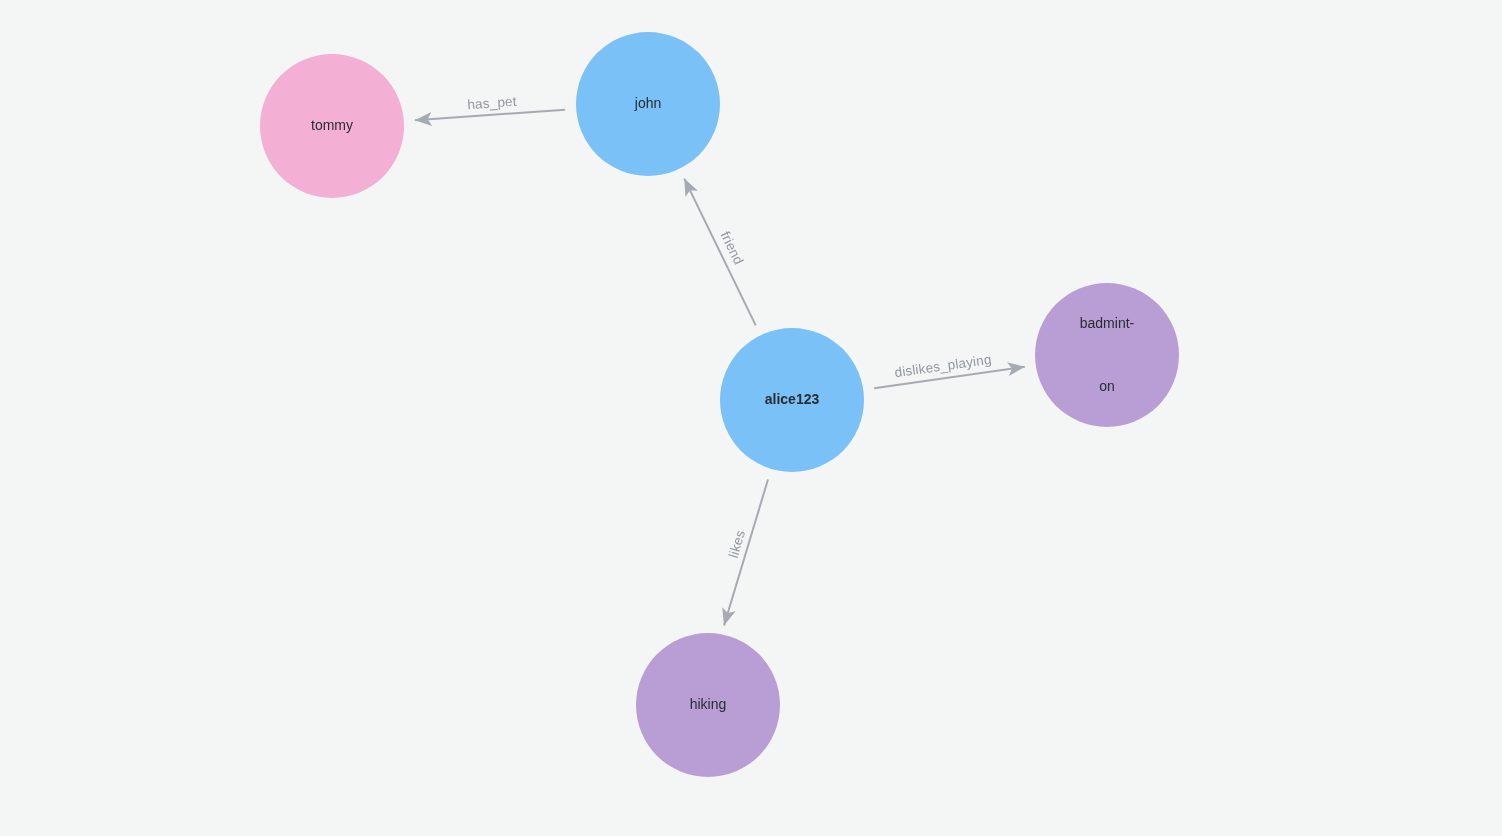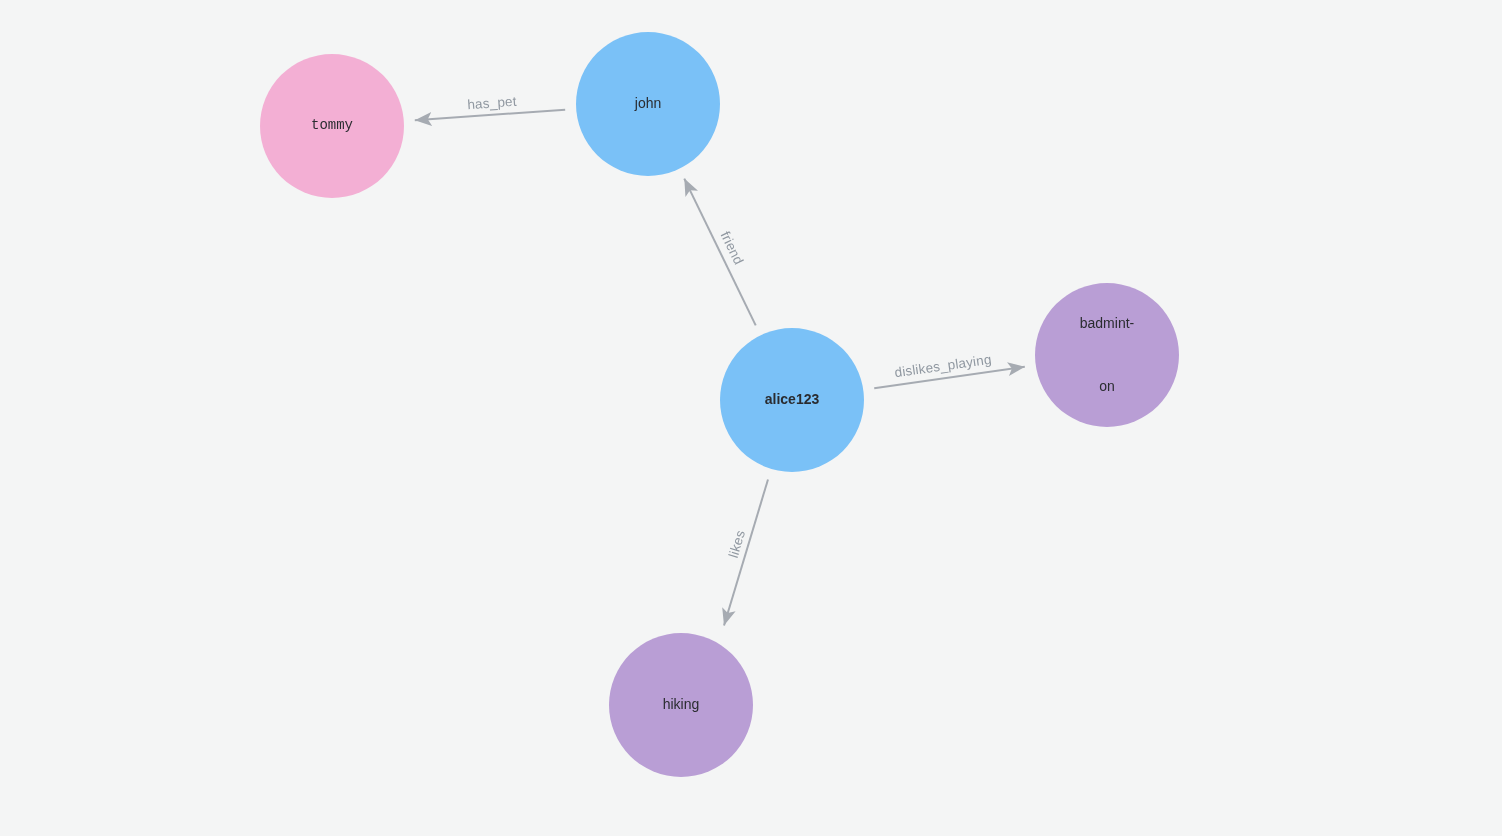--- a/index.html
+++ b/index.html
@@ -43,21 +43,21 @@
     width: 144px;
     height: 144px;
     border-radius: 50%;
     display: flex;
     flex-direction: column;
     align-items: center;
     justify-content: center;
     cursor: pointer;
   }
   .node--blue   { background: #7ac1f7; }
-  .node--pink   { background: #f3afd4; font-family: Liberation Mono, monospace; }
+  .node--pink   { background: #f3afd4; }
   .node--purple { background: #b99ed5; gap: 46px; }
   .node-label {
     color: #2a2c30;
     font-size: 14px;
     line-height: 1.22;
     text-align: center;
     user-select: none;
   }
 </style>
 </head>
@@ -103,17 +103,17 @@
 
   <div class="node node--blue" style="left:720px; top:328px;font-weight:bold;">
     <span class="node-label">alice123</span>
   </div>
 
   <div class="node node--purple" style="left:1035px; top:283px;">
     <span class="node-label">badmint-</span>
     <span class="node-label">on</span>
   </div>
 
-  <div class="node node--purple" style="left:609px; top:633px;">
+  <div class="node node--purple" style="left:636px; top:633px;">
     <span class="node-label">hiking</span>
   </div>
 
 </div>
 
 </body></html>

